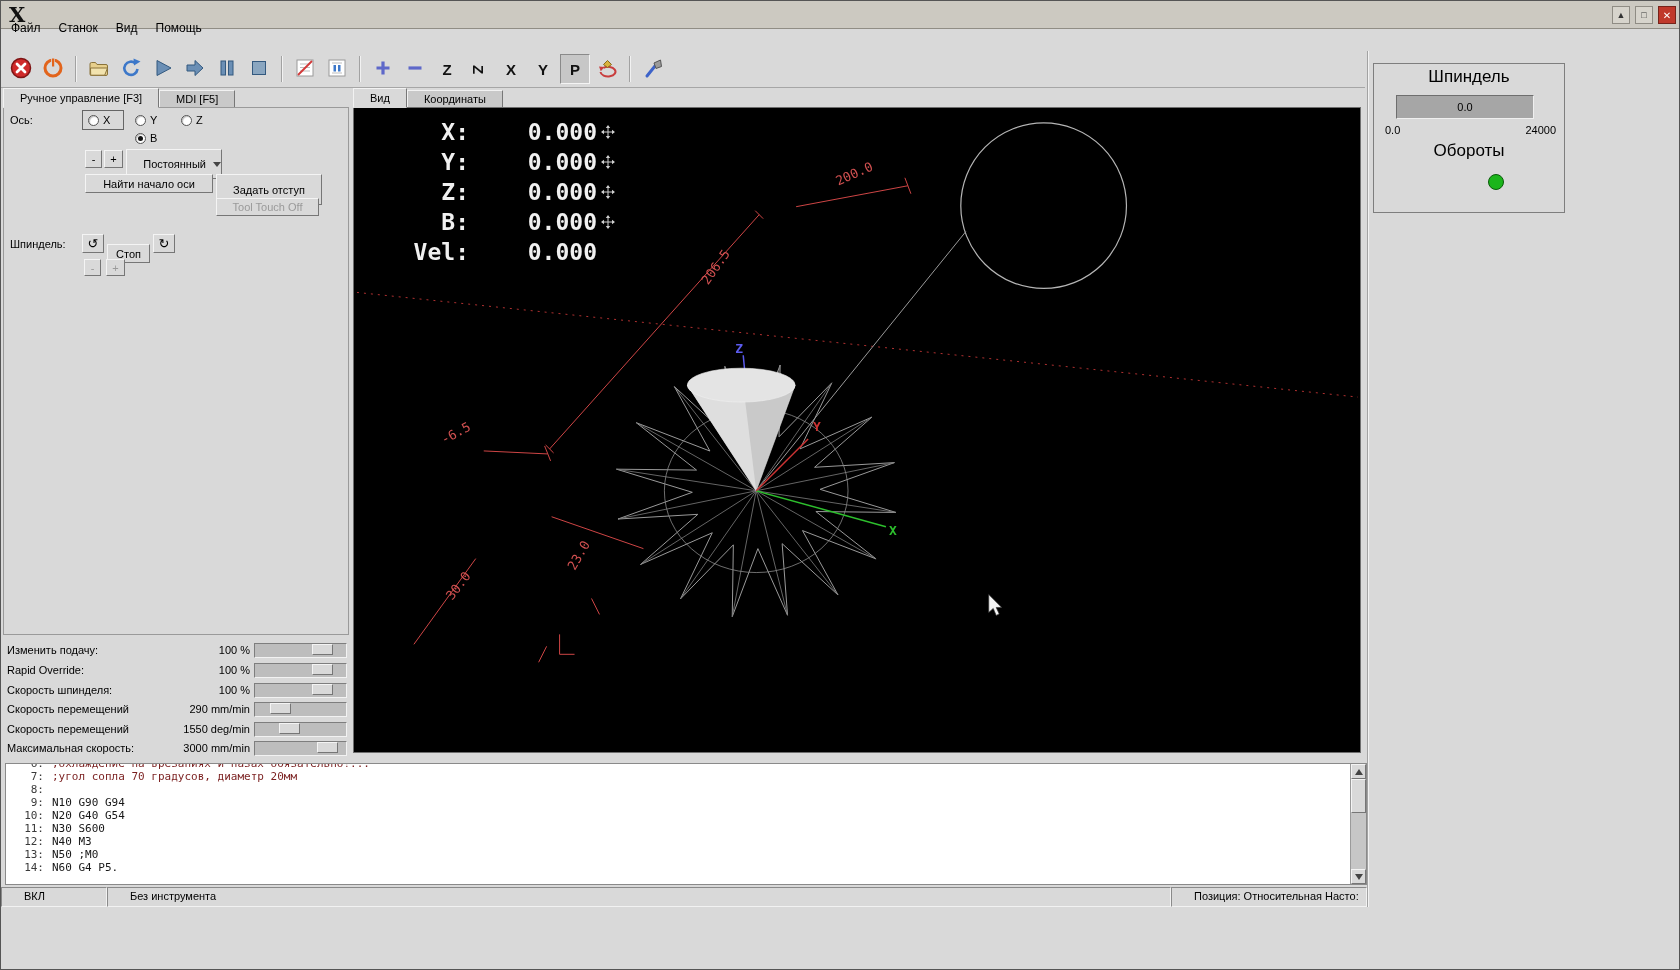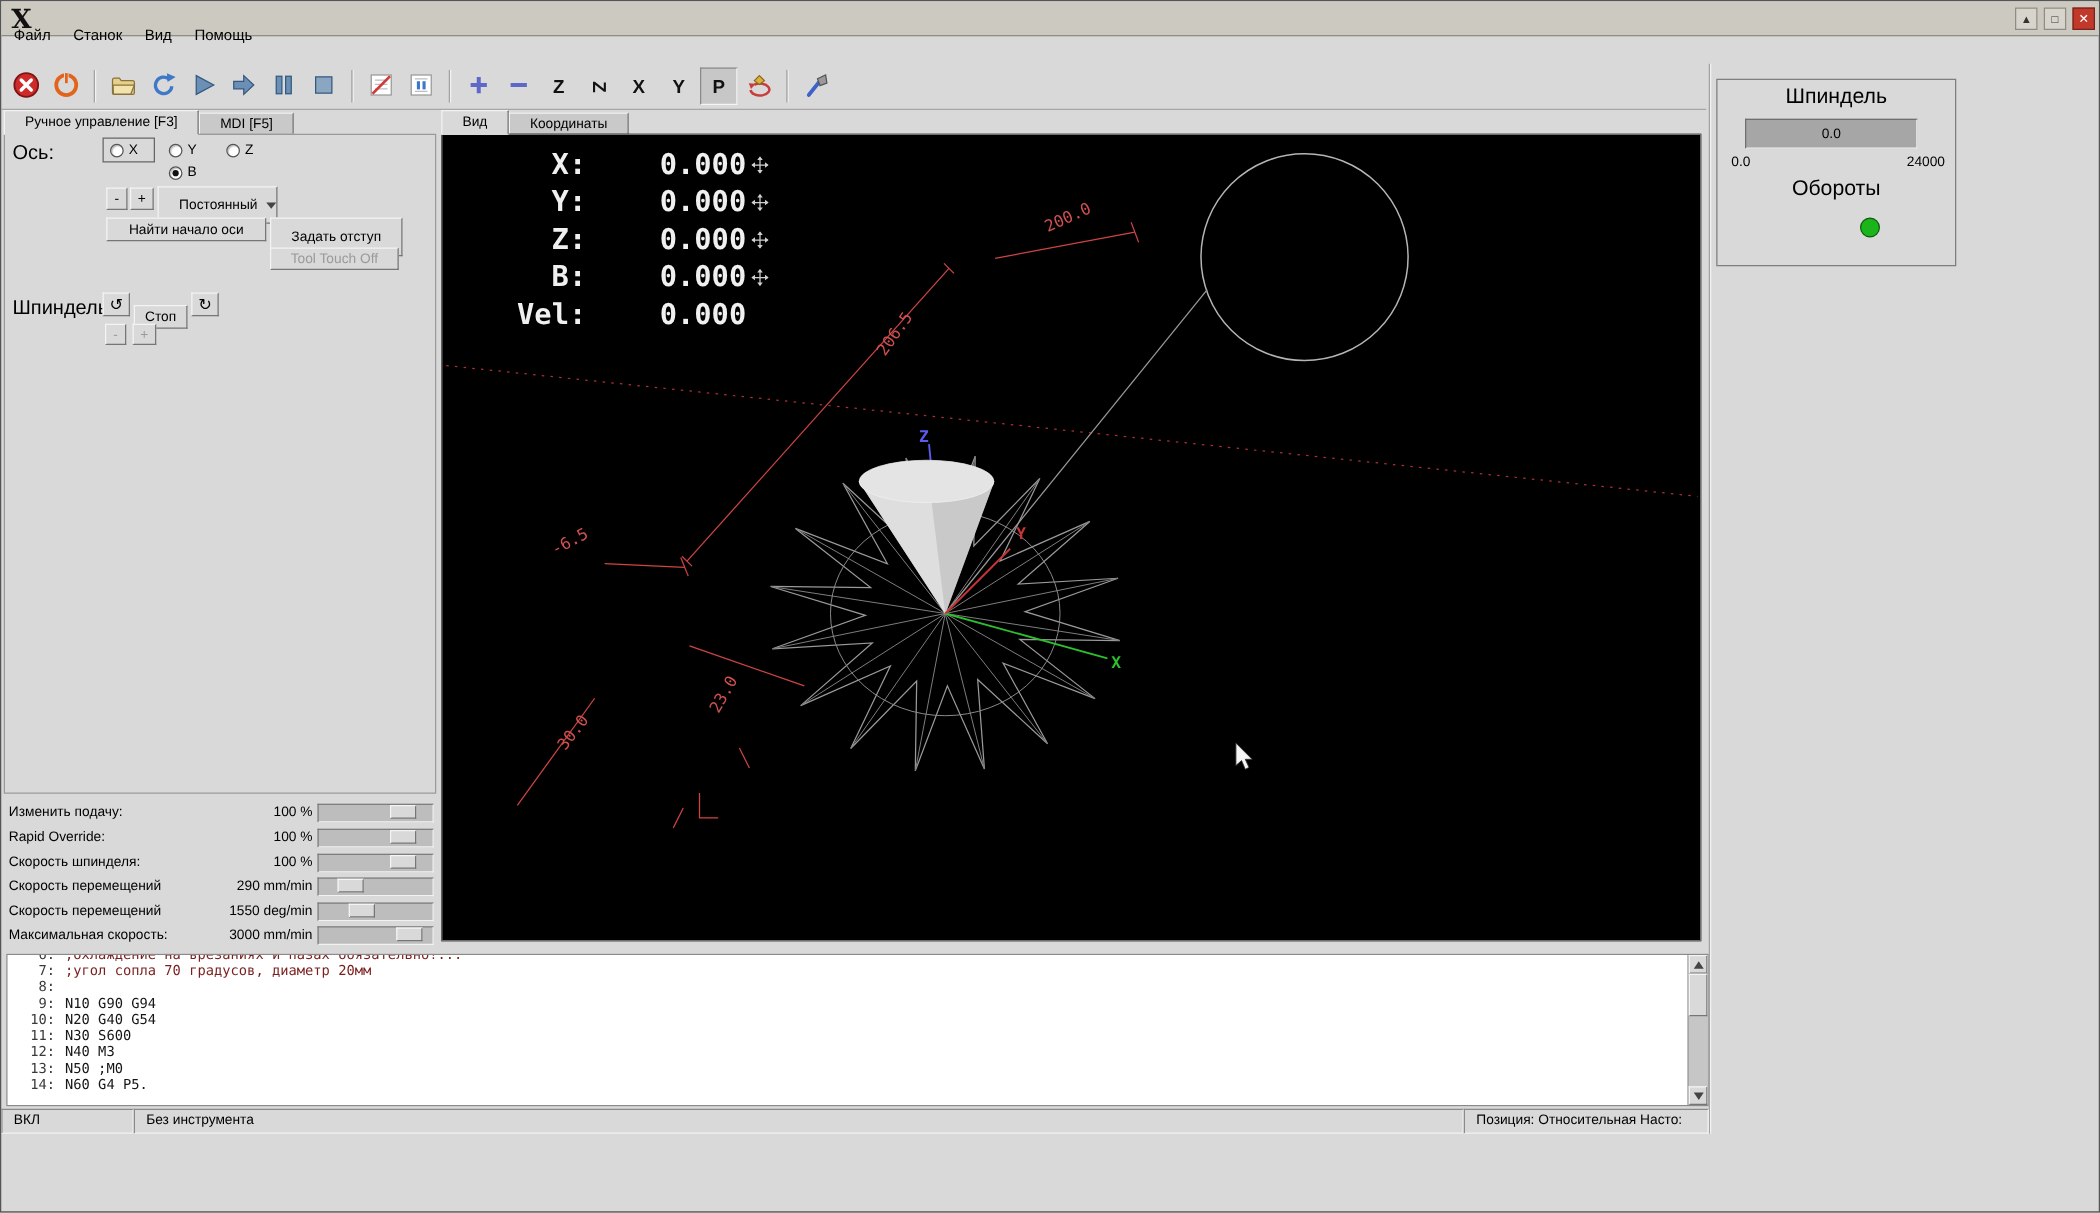--- a/index.html
+++ b/index.html
@@ -29,21 +29,21 @@
 
 
 .tab{padding:0 16px;border:1px solid;border-color:#f2f2f2 #777 #d9d9d9 #f2f2f2;background:#d9d9d9;font-size:11px;display:flex;align-items:center}
 .tab.active{height:20px;z-index:4;position:relative}
 .tab.inactive{height:18px;margin-top:2px;background:#c9c9c9;border-bottom-color:#777}
 .left-tabs{position:absolute;left:2px;top:87px;display:flex}
 .view-tabs{position:absolute;left:352px;top:87px;display:flex}
 
 
 .manual-panel{position:absolute;left:2px;top:106px;width:346px;height:528px;border:1px solid #9a9a9a;background:#d9d9d9}
-.lbl{position:absolute;font-size:16px;white-space:nowrap}
+.lbl{position:absolute;font-size:11px;white-space:nowrap}
 .radio-wrap{position:absolute;display:flex;align-items:center;gap:4px;font-size:11px}
 .radio{width:11px;height:11px;border-radius:50%;border:1px solid #555;background:#fff;position:relative;box-shadow:inset 1px 1px 1px rgba(0,0,0,.25)}
 .radio.sel::after{content:"";position:absolute;left:2px;top:2px;width:5px;height:5px;border-radius:50%;background:#111}
 .focus-box{position:absolute;border:1px solid #666}
 .btn{position:absolute;border:1px solid;border-color:#f4f4f4 #767676 #767676 #f4f4f4;background:#d9d9d9;font-size:11px;display:flex;align-items:center;justify-content:center;white-space:nowrap}
 .btn.disabled{color:#9a9a9a}
 .dd-arrow{width:0;height:0;border-left:4px solid transparent;border-right:4px solid transparent;border-top:5px solid #444;margin-left:7px}
 
 
 .slider-row{position:absolute;left:2px;width:346px;height:19px}
@@ -82,21 +82,21 @@
 .gtext{white-space:pre;color:#161616}
 .grow.comment .gtext{color:#7a1f1f}
 .vscroll{position:absolute;right:0;top:0;width:16px;height:100%;background:#c6c6c6;border-left:1px solid #9a9a9a}
 .varrow{position:absolute;left:0;width:15px;height:15px;background:#d9d9d9;border:1px solid;border-color:#f4f4f4 #767676 #767676 #f4f4f4;display:flex;align-items:center;justify-content:center}
 .vthumb{position:absolute;left:0;top:15px;width:15px;height:34px;background:#d9d9d9;border:1px solid;border-color:#f4f4f4 #767676 #767676 #f4f4f4}
 .tri-up{width:0;height:0;border-left:4px solid transparent;border-right:4px solid transparent;border-bottom:6px solid #444}
 .tri-dn{width:0;height:0;border-left:4px solid transparent;border-right:4px solid transparent;border-top:6px solid #444}
 
 
 .statusbar{position:absolute;left:0;top:886px;width:1366px;height:20px;display:flex}
-.scell{border:1px solid;border-color:#8a8a8a #f2f2f2 #f2f2f2 #8a8a8a;background:#d9d9d9;font-size:11px;padding:2px 9px;white-space:nowrap;overflow:hidden}
+.scell{border:1px solid;border-color:#8a8a8a #f2f2f2 #f2f2f2 #8a8a8a;background:#d9d9d9;font-size:11px;padding:2px 22px;white-space:nowrap;overflow:hidden}
 .scell.c1{width:106px}
 .scell.c2{flex:1}
 .scell.c3{width:196px}
 </style>
 </head>
 <body>
 
 <div class="screen">
 
   <div class="titlebar">

